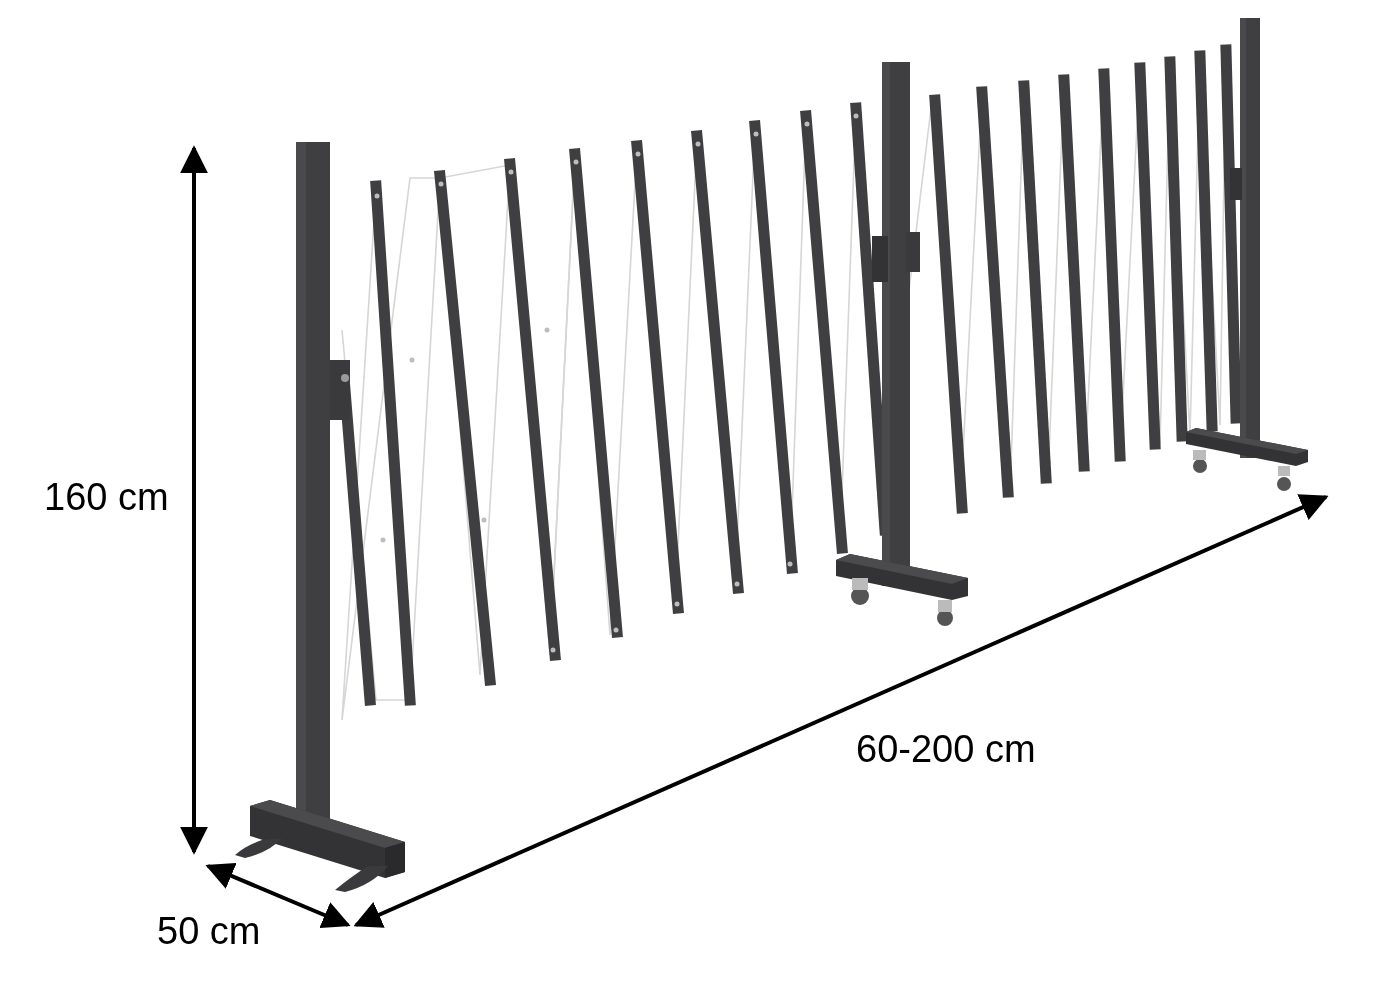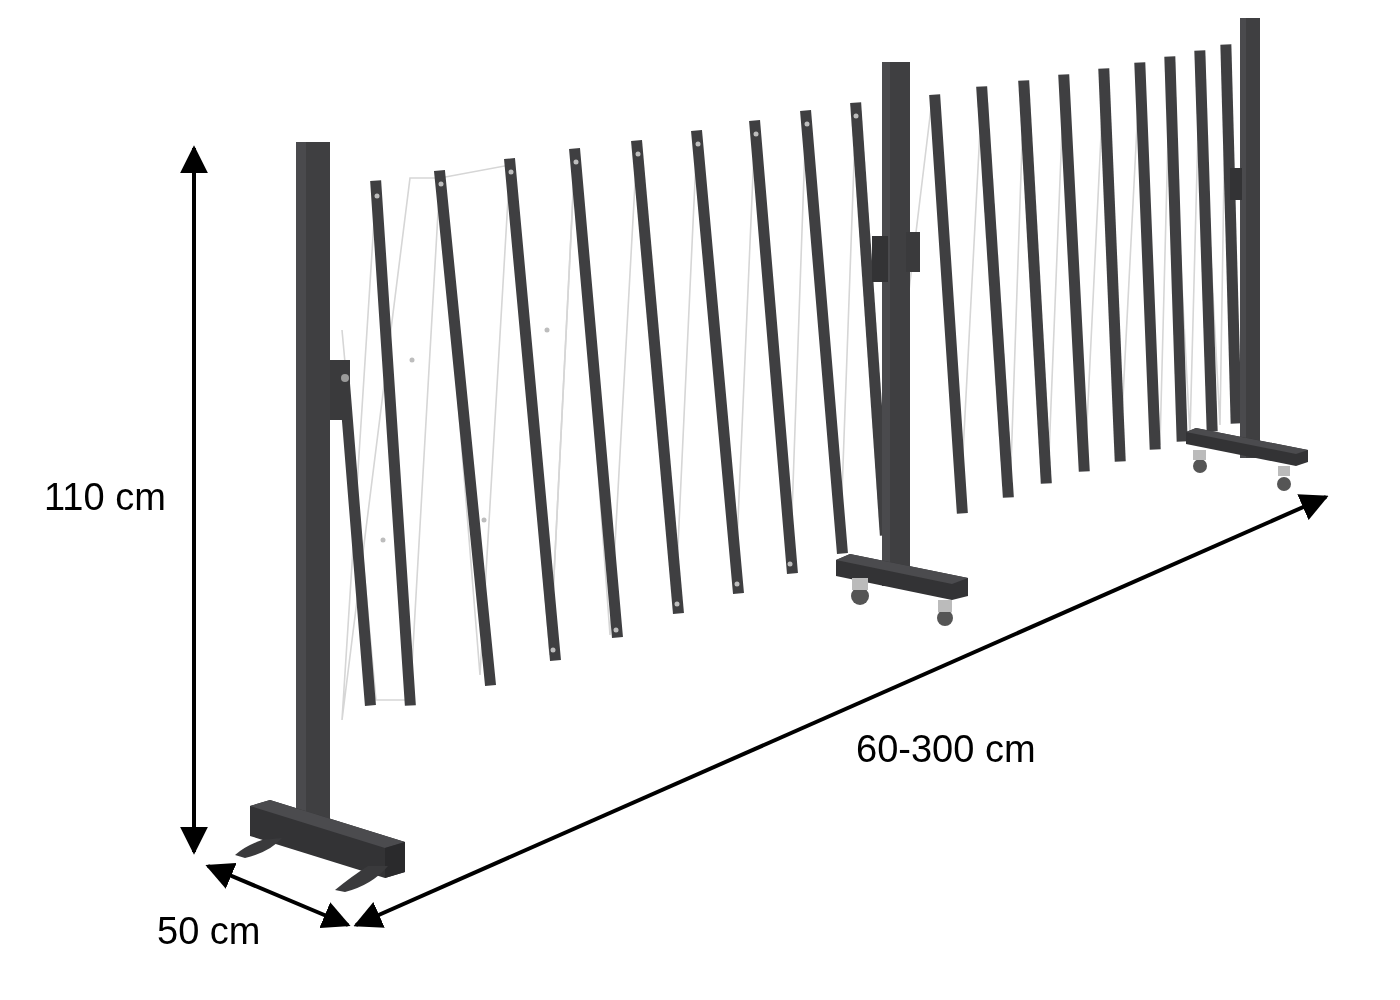--- a/index.html
+++ b/index.html
@@ -108,16 +108,16 @@
       <rect x="1278" y="466" width="12" height="10" fill="#bbb"></rect>
     </g>
 
     <g stroke="#000" stroke-width="4" fill="none">
       <line x1="194" y1="148" x2="194" y2="852" marker-start="url(#ah)" marker-end="url(#ah)"></line>
       <line x1="208" y1="866" x2="348" y2="925" marker-start="url(#ah)" marker-end="url(#ah)"></line>
       <line x1="356" y1="925" x2="1326" y2="497" marker-start="url(#ah)" marker-end="url(#ah)"></line>
     </g>
   </svg>
 
-  <div id="lbl-height" class="dim-label">110 cm</div>
-  <div id="lbl-width" class="dim-label">60-300 cm</div>
+  <div id="lbl-height" class="dim-label">160 cm</div>
+  <div id="lbl-width" class="dim-label">60-200 cm</div>
   <div id="lbl-depth" class="dim-label">50 cm</div>
 </div>
 
 </body></html>

